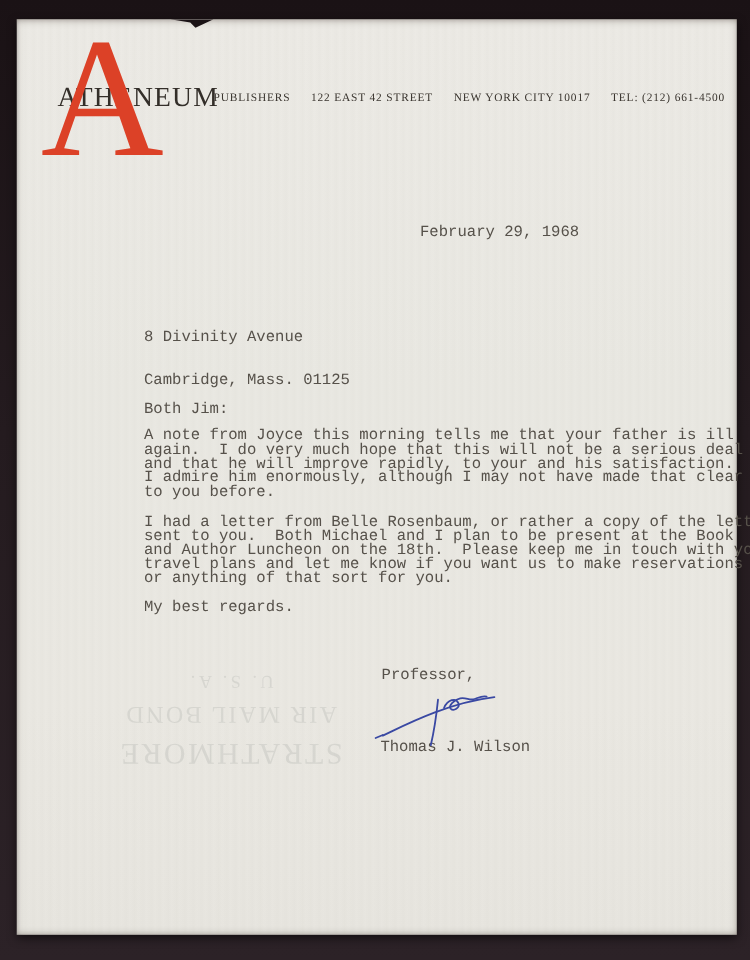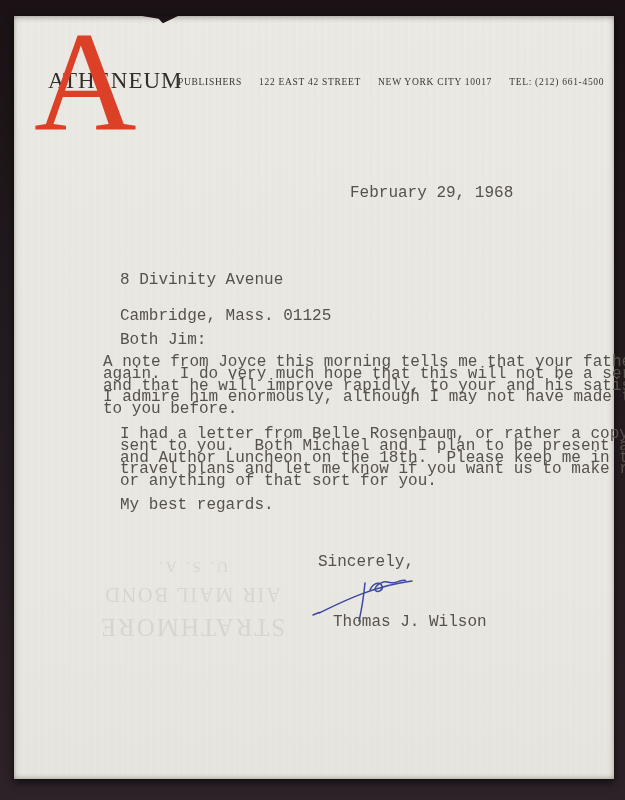--- a/index.html
+++ b/index.html
@@ -44,21 +44,21 @@
     font-family:"Liberation Serif",serif;
     font-size:9.5px;letter-spacing:0.7px;color:#3a352f;
     white-space:nowrap;font-weight:bold;
   }
   .brand-info span{display:inline-block;margin-right:14px;font-weight:normal;}
   .brand-info span:last-child{margin-right:0;}
   
   .typed{
     position:absolute;
     font-family:"Liberation Mono","DejaVu Sans Mono",monospace;
-    font-size:16px;line-height:11.8px;color:#56514a;
+    font-size:13px;line-height:11.8px;color:#56514a;
     white-space:pre;z-index:2;
   }
   .addr-line{display:block;line-height:13.2px;}
   
   .signature-svg{position:absolute;left:296px;top:550px;z-index:3;}
   
   .watermark{
     position:absolute;left:48px;top:538px;width:260px;
     transform:rotate(180deg);
     text-align:center;z-index:1;
@@ -95,39 +95,39 @@
 
     <div class="typed" style="left:336px;top:172px;">February 29, 1968</div>
 
     <div class="typed" style="left:106px;top:234px;">
       <span class="addr-line">8 Divinity Avenue</span>
       <span class="addr-line">Cambridge, Mass. 01125</span>
     </div>
 
     <div class="typed" style="left:106px;top:319px;">Both Jim:</div>
 
-    <div class="typed" style="left:89px;top:341px;">A note from Joyce this morning tells me that your father is ill
+    <div class="typed" style="left:106px;top:341px;">A note from Joyce this morning tells me that your father is ill
 again.  I do very much hope that this will not be a serious deal
 and that he will improve rapidly, to your and his satisfaction.
 I admire him enormously, although I may not have made that clear
 to you before.</div>
     <div class="typed" style="left:106px;top:413px;">I had a letter from Belle Rosenbaum, or rather a copy of the letter
 sent to you.  Both Michael and I plan to be present at the Book
 and Author Luncheon on the 18th.  Please keep me in touch with your
 travel plans and let me know if you want us to make reservations
 or anything of that sort for you.</div>
     <div class="typed" style="left:106px;top:484px;">My best regards.</div>
 
-    <div class="typed" style="left:304px;top:541px;">Sincerely,</div>
+    <div class="typed" style="left:304px;top:541px;">Professor,</div>
 
     <svg class="signature-svg" width="118" height="64" viewBox="0 0 118 64">
       <g fill="none" stroke="#3a49a3" stroke-width="1.5" stroke-linecap="round">
         <path d="M3,49 l6,-2.5"></path>
         <path d="M9,47 C28,38 62,20 102,15"></path>
         <path d="M55,17 C54,27 52,42 49,55"></path>
         <path d="M60,24 c3,-7 10,-9 12,-4 c1.6,4 -4,7 -6.5,4.5 c-2,-2.5 3,-7.5 8,-8.5 c5,-1 8,2 12,0.5 c4,-1.5 7,-3 10,-2"></path>
       </g>
     </svg>
 
-    <div class="typed" style="left:303px;top:601px;margin-left:16px;">Thomas J. Wilson</div>
+    <div class="typed" style="left:303px;top:601px;">Thomas J. Wilson</div>
 
   </div>
 </div>
 
 </body></html>

